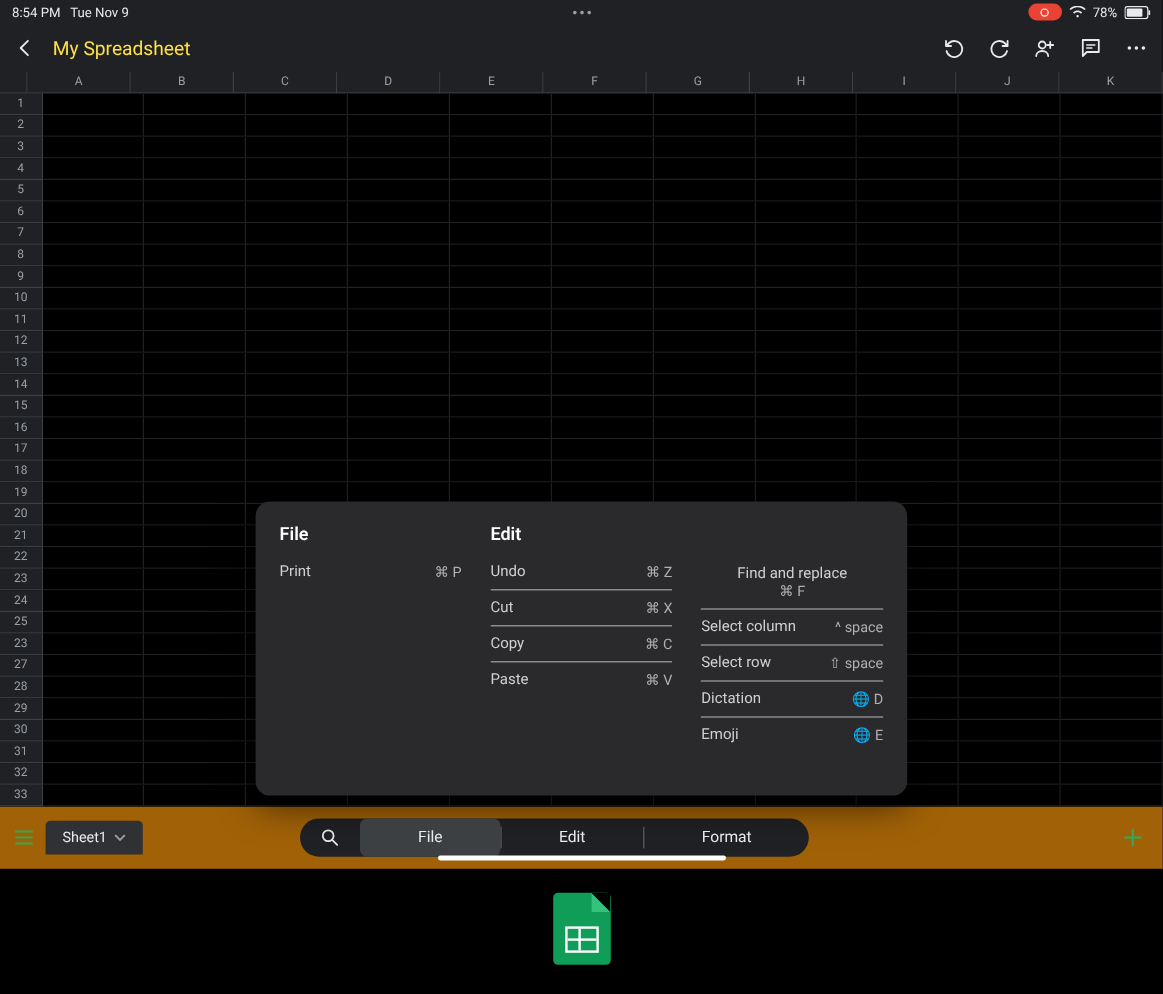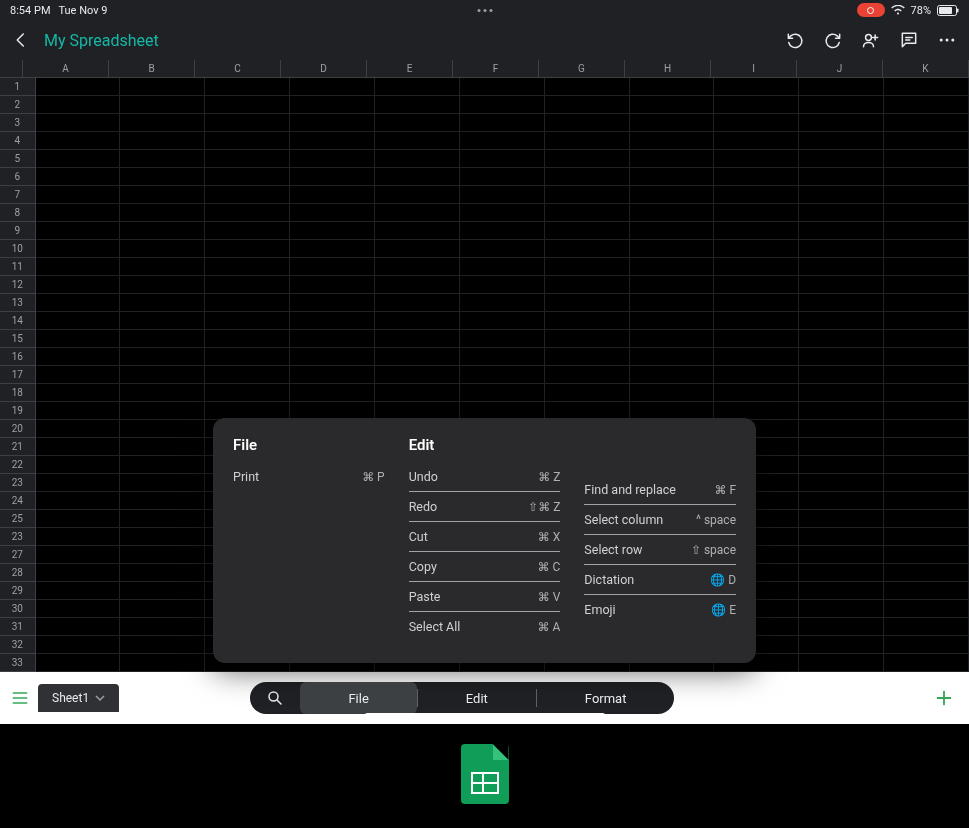--- a/index.html
+++ b/index.html
@@ -49,21 +49,21 @@
 
 .app-header {
   height: 40px;
   background: #202124;
   display: flex;
   align-items: center;
   padding: 0 12px;
   gap: 14px;
 }
 .app-header .back { cursor: pointer; }
-.app-header .title { font-size: 16px; color: #14b8a6; flex: 1; }
+.app-header .title { font-size: 16px; color: #fde047; flex: 1; }
 .app-header .actions { display: flex; gap: 18px; align-items: center; }
 .app-header .actions .ico { cursor: pointer; }
 
 
 .sheet-wrap {
   position: relative;
   height: 612px;
   overflow: hidden;
   background: #000;
 }
@@ -140,27 +140,27 @@
 .sc-row {
   display: flex;
   justify-content: space-between;
   align-items: center;
   padding: 7px 0;
   border-bottom: 1px solid #a3a3a3;
   font-size: 12.5px;
   color: #d0d0d2;
 }
 .sc-row:last-child { border-bottom: none; gap: 32px; }
-.sc-row.noheader-first { margin-top: 39px; }
+.sc-row.noheader-first { margin-top: 28px; flex-direction: column; }
 .sc-key { color: #b0b0b2; font-size: 12px; }
 
 
 .bottom-bar {
   height: 52px;
-  background: #ffffff;
+  background: #a16207;
   display: flex;
   align-items: center;
   padding: 0 10px;
   gap: 8px;
 }
 .sheets-menu-ico { color: #34a853; cursor: pointer; }
 .sheet-tab {
   background: #303134;
   padding: 0 14px;
   height: 28px;
@@ -833,38 +833,30 @@
       </div>
   </div>
   <div class="sc-col">
     <h3>Edit</h3>
     <div id="sc-col2">
         <div class="sc-row">
           <span>Undo</span>
           <span class="sc-key">⌘ Z</span>
         </div>
         <div class="sc-row">
-          <span>Redo</span>
-          <span class="sc-key">⇧⌘ Z</span>
-        </div>
-        <div class="sc-row">
           <span>Cut</span>
           <span class="sc-key">⌘ X</span>
         </div>
         <div class="sc-row">
           <span>Copy</span>
           <span class="sc-key">⌘ C</span>
         </div>
         <div class="sc-row">
           <span>Paste</span>
           <span class="sc-key">⌘ V</span>
-        </div>
-        <div class="sc-row">
-          <span>Select All</span>
-          <span class="sc-key">⌘ A</span>
         </div>
       </div>
   </div>
   <div class="sc-col">
     <div id="sc-col3">
         <div class="sc-row noheader-first">
           <span>Find and replace</span>
           <span class="sc-key">⌘ F</span>
         </div>
         <div class="sc-row">

